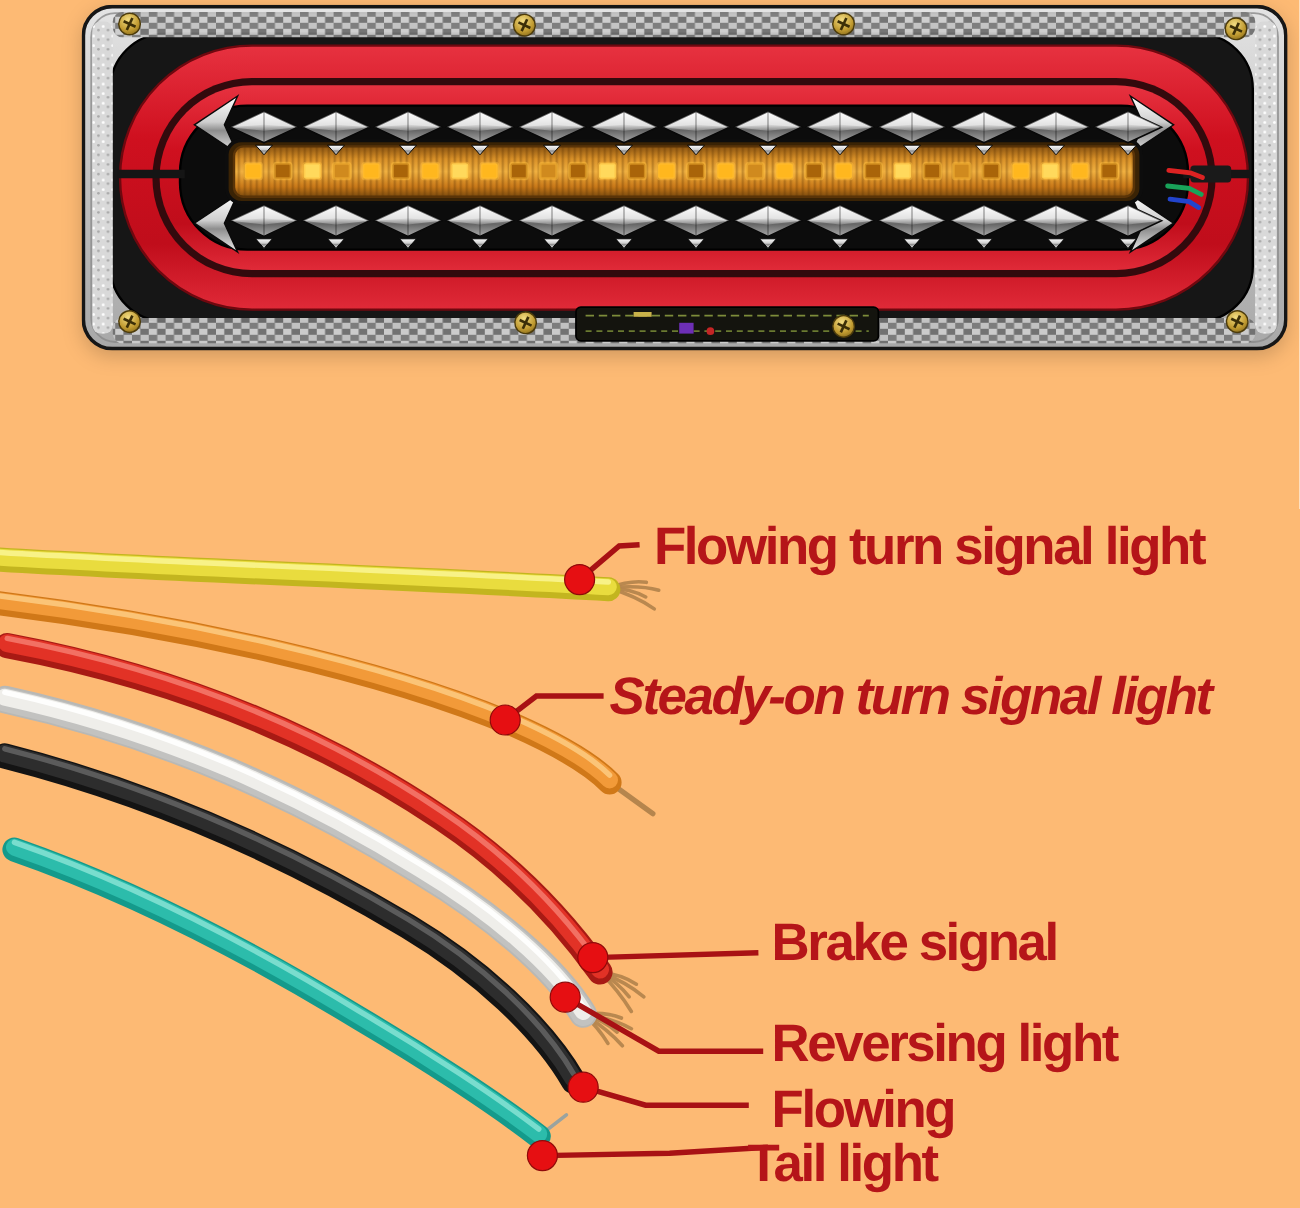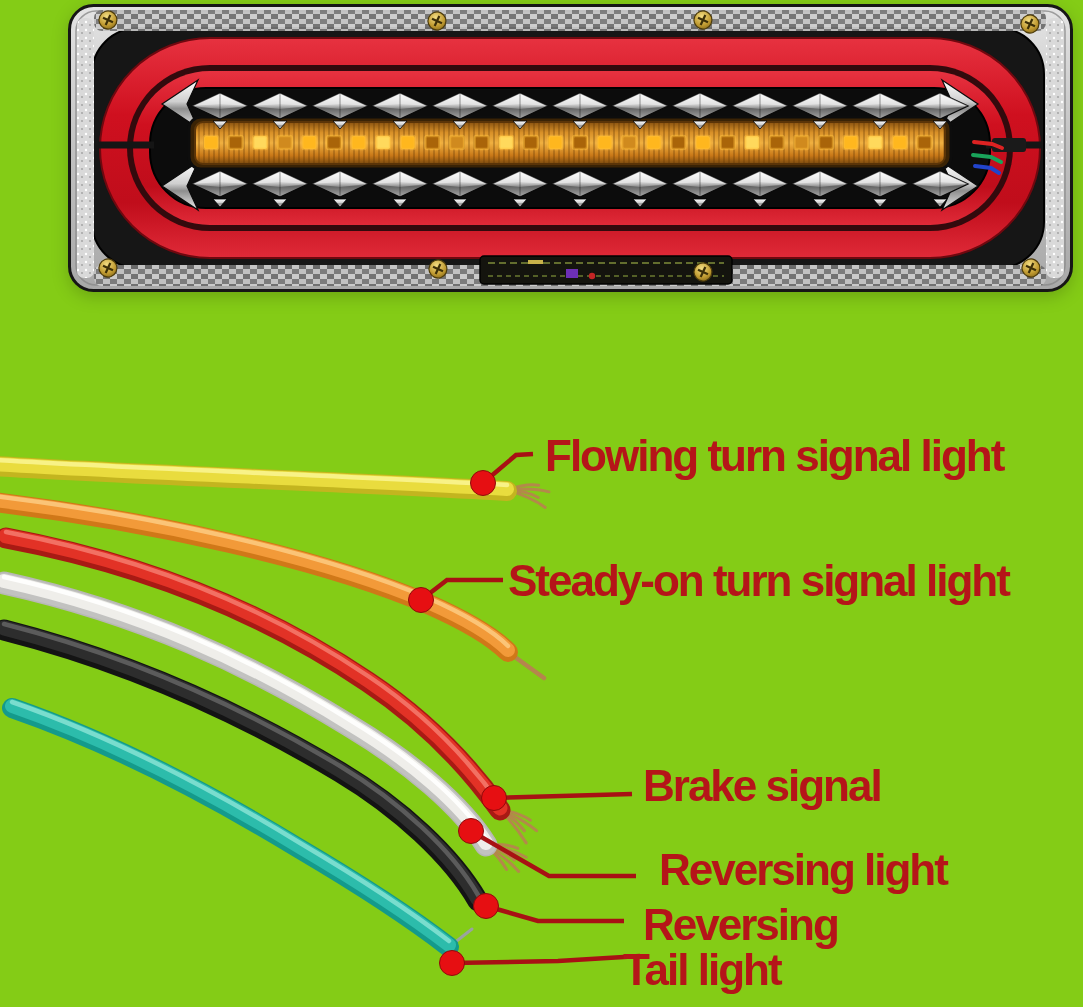--- a/index.html
+++ b/index.html
@@ -1,18 +1,18 @@
 <!DOCTYPE html>
 <html><head>
 <meta charset="utf-8">
 <style>
   html,body{margin:0;padding:0;background:#ffffff;}
   .stage{
     position:relative; width:1083px; height:1007px;
-    background:#84cc16; overflow:hidden;
+    background:#fdba74; overflow:hidden;
     font-family:"Liberation Sans", sans-serif;
   }
   .light-svg{
     position:absolute; left:68px; top:4px;
     filter:drop-shadow(0 5px 8px rgba(0,0,0,.18));
   }
   .wires-svg{ position:absolute; left:0; top:0; }
   .callout-label{
     position:absolute;
     font-weight:bold; font-size:44px; line-height:1.08;
@@ -506,18 +506,18 @@
         <polyline points="486,906 538,921 624,921" fill="none" stroke="#a81114" stroke-width="4.5"></polyline>
         <circle cx="486" cy="906" r="12.5" fill="#e60f12" stroke="#8f0a0a" stroke-width="1"></circle>
       </g>
       <g>
         <polyline points="452,963 558,961 640,956" fill="none" stroke="#a81114" stroke-width="4.5"></polyline>
         <circle cx="452" cy="963" r="12.5" fill="#e60f12" stroke="#8f0a0a" stroke-width="1"></circle>
       </g>
     </svg>
 
   <div class="callout-label" style="left: 545px; top: 432px; color: rgb(181, 21, 25);">Flowing turn signal light</div>
-  <div class="callout-label" style="left: 508px; top: 557px; color: rgb(181, 21, 25);">Steady-on turn signal light</div>
+  <div class="callout-label" style="left: 508px; top: 557px; color: rgb(181, 21, 25); font-style: italic;">Steady-on turn signal light</div>
   <div class="callout-label" style="left: 643px; top: 762px; color: rgb(181, 21, 25);">Brake signal</div>
-  <div class="callout-label" style="left: 659px; top: 846px; color: rgb(181, 21, 25);">Reversing light</div>
-  <div class="callout-label" style="left: 643px; top: 901px; color: rgb(181, 21, 25);">Reversing</div>
+  <div class="callout-label" style="left: 643px; top: 846px; color: rgb(181, 21, 25);">Reversing light</div>
+  <div class="callout-label" style="left: 643px; top: 901px; color: rgb(181, 21, 25);">Flowing</div>
   <div class="callout-label" style="left: 623px; top: 946px; color: rgb(181, 21, 25);">Tail light</div>
 </div>
 
 </body></html>

